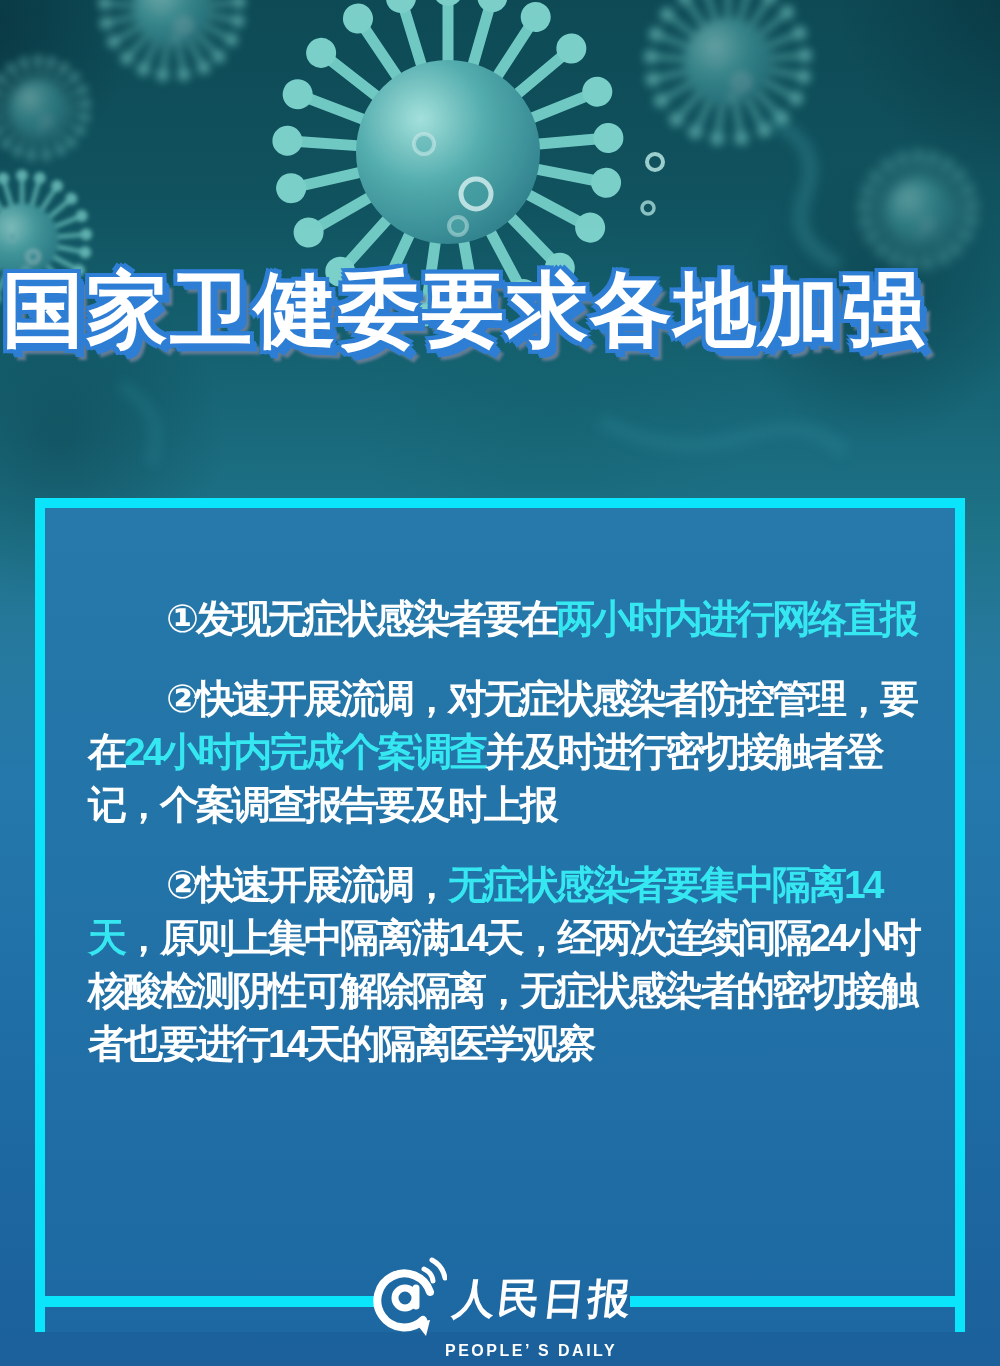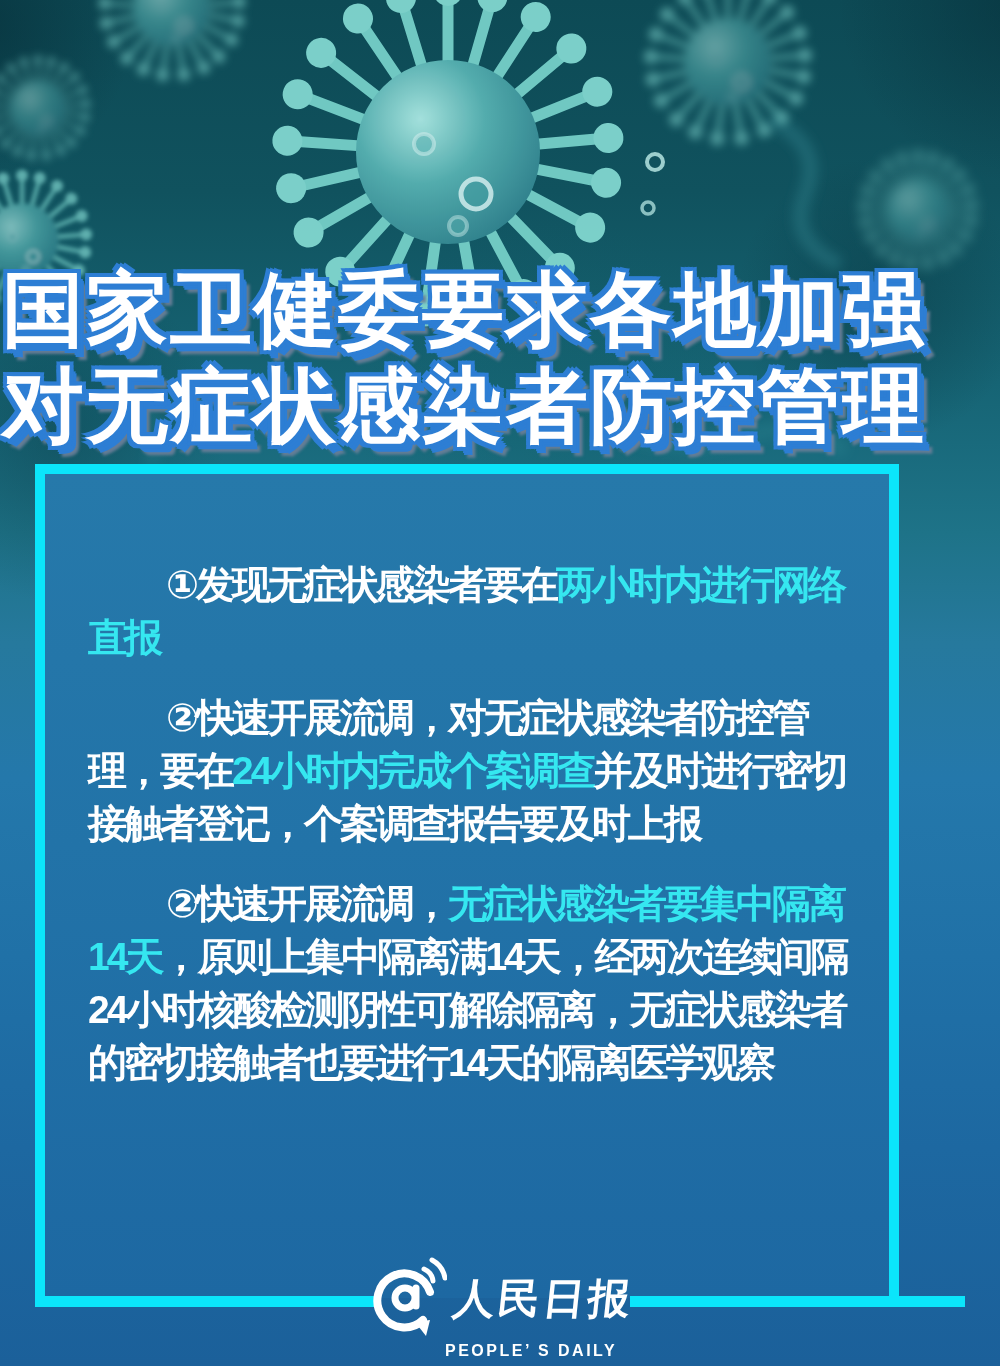--- a/index.html
+++ b/index.html
@@ -27,21 +27,21 @@
     color:#ffffff;
     text-shadow:
       -4px -4px 0 #2d7ed4, 0 -4px 0 #2d7ed4, 4px -4px 0 #2d7ed4,
       -4px 0 0 #2d7ed4, 4px 0 0 #2d7ed4,
       -4px 4px 0 #2d7ed4, 0 4px 0 #2d7ed4, 4px 4px 0 #2d7ed4,
       6px 6px 0 #2d7ed4, 7px 8px 0 #2d7ed4,
       10px 11px 3px rgba(105,126,152,.95);
   }
   
   .panel{
-    position:absolute;left:35px;top:464px;width:864px;height:834px;z-index:2;
+    position:absolute;left:35px;top:498px;width:930px;height:834px;z-index:2;
     box-sizing:border-box;
     border:10px solid #0be5fb;border-bottom:none;
     background:linear-gradient(180deg,#2679aa 0%,#2273a8 45%,#1d68a2 100%);
   }
   .points{padding:84px 32px 0 43px;}
   .point{
     margin:0 0 27px 0;text-indent:2em;
     font-size:39px;line-height:53px;font-weight:700;letter-spacing:-3px;
     color:#ffffff;
   }
@@ -140,21 +140,20 @@
   <g opacity=".97">
       <use href="#virus" transform="translate(448,152)"></use>
     </g>
 
   <circle cx="655" cy="162" r="8" fill="none" stroke="#bfeeea" stroke-width="4" opacity=".8"></circle>
   <circle cx="648" cy="208" r="6" fill="none" stroke="#bfeeea" stroke-width="3.5" opacity=".7"></circle>
 </svg>
 
 <div class="title">
   <div class="title-line">国家卫健委要求各地加强</div>
-  <div class="title-line">对无症状感染者防控管理</div>
 </div>
 
 <div class="panel">
   <div class="points">
       <p class="point"><span>①发现无症状感染者要在</span><span class="hl">两小时内进行网络直报</span></p>
       <p class="point"><span>②快速开展流调，对无症状感染者防控管理，要在</span><span class="hl">24小时内完成个案调查</span><span>并及时进行密切接触者登记，个案调查报告要及时上报</span></p>
       <p class="point"><span>②快速开展流调，</span><span class="hl">无症状感染者要集中隔离14天</span><span>，原则上集中隔离满14天，经两次连续间隔24小时核酸检测阴性可解除隔离，无症状感染者的密切接触者也要进行14天的隔离医学观察</span></p>
     </div>
 </div>
 <div class="border-seg seg-left"></div>

